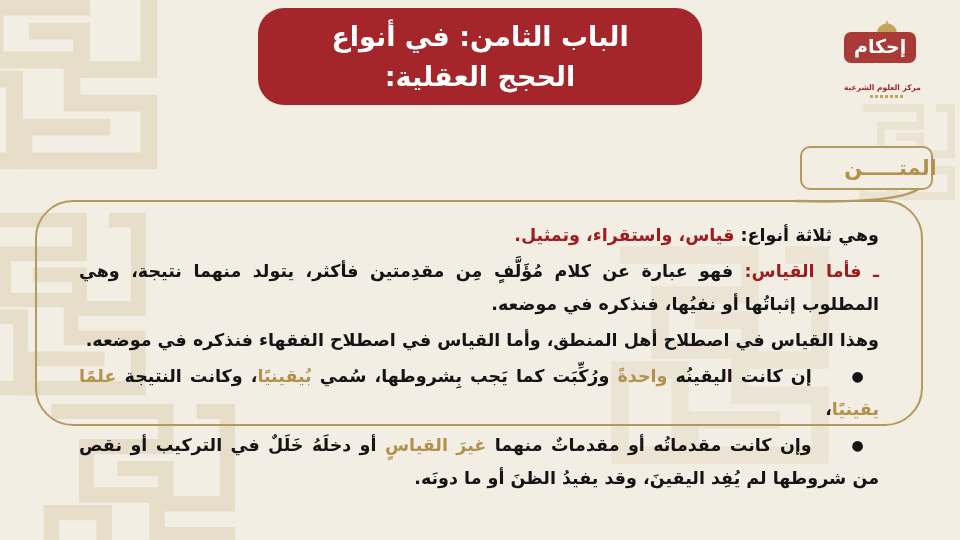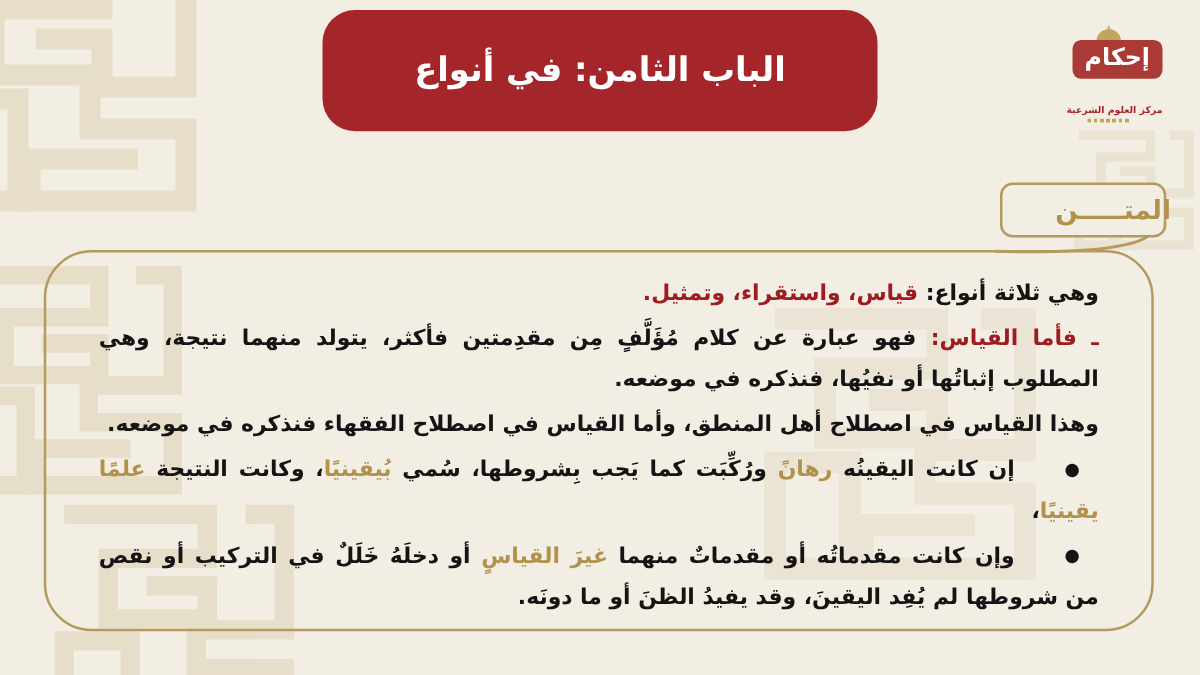--- a/index.html
+++ b/index.html
@@ -44,21 +44,21 @@
     z-index: 2;
     text-align: center;
   }
 
   
   .logo {
     position: absolute;
     right: 30px;
     top: 20px;
     width: 86px;
-    text-align: right;
+    text-align: left;
     z-index: 2;
   }
   .logo-dome { height: 14px; display: flex; justify-content: center; align-items: flex-end; }
   .logo-mark {
     display: inline-block;
     background: #a93a36;
     color: #fff;
     font-weight: bold;
     font-size: 19px;
     line-height: 1.2;
@@ -105,21 +105,21 @@
     top: 184px;
     z-index: 2;
   }
 
   
   .content-box {
     position: absolute;
     left: 35px;
     top: 200px;
     width: 888px;
-    height: 305px;
+    height: 226px;
     border: 2px solid #b49a5e;
     border-radius: 38px;
     padding: 17px 42px 14px 42px;
     z-index: 2;
     font-weight: bold;
     font-size: 17.5px;
     line-height: 33px;
     color: #141414;
     text-align: right;
   }
@@ -158,20 +158,21 @@
     <g opacity="0.30" transform="translate(590,225) scale(2.5)">
         <use href="#kufic"></use>
       </g>
     <g opacity="0.35" transform="translate(850,95) scale(1.1)">
         <use href="#kufic"></use>
       </g>
   </svg>
 
   <div class="header-box">
     <span>الباب الثامن: في أنواع</span>
+    <span>الحجج العقلية:</span>
   </div>
 
   <div class="logo">
     <div class="logo-dome">
       <svg width="28" height="14" viewBox="0 0 28 14">
         <path d="M14 0 L15.2 3 L12.8 3 Z" fill="#c3a45c"></path>
         <path d="M4 14 Q4 5 14 3 Q24 5 24 14 Z" fill="#c3a45c"></path>
       </svg>
     </div>
     <div class="logo-mark">إحكام</div>
@@ -191,21 +192,21 @@
     </p>
 
     <p class="para-justify">
       <span class="txt-red">ـ فأما القياس: </span><span>فهو عبارة عن كلام مُؤَلَّفٍ مِن مقدِمتين فأكثر، يتولد منهما نتيجة، وهي المطلوب إثباتُها أو نفيُها، فنذكره في موضعه.</span>
     </p>
 
     <p>وهذا القياس في اصطلاح أهل المنطق، وأما القياس في اصطلاح الفقهاء فنذكره في موضعه.</p>
 
 
     <div class="bullet-line">
-      <span class="bullet-dot">●</span><span>إن كانت اليقينُه </span><span class="txt-gold">رهانً</span><span> ورُكِّبَت كما يَجب بِشروطها، سُمي </span><span class="txt-gold">بُيقينيًا</span><span>، وكانت النتيجة </span><span class="txt-gold">علمًا يقينيًا</span><span>،</span>
+      <span class="bullet-dot">●</span><span>إن كانت اليقينُه </span><span class="txt-gold">واحدةً</span><span> ورُكِّبَت كما يَجب بِشروطها، سُمي </span><span class="txt-gold">بُيقينيًا</span><span>، وكانت النتيجة </span><span class="txt-gold">علمًا يقينيًا</span><span>،</span>
     </div>
 
     <div class="bullet-line">
       <span class="bullet-dot">●</span><span>وإن كانت مقدماتُه أو مقدماتٌ منهما </span><span class="txt-gold">غيرَ القياسٍ</span><span> أو دخلَهُ خَلَلٌ في التركيب أو نقص من شروطها لم يُفِد اليقينَ، وقد يفيدُ الظنَ أو ما دونَه.</span>
     </div>
 
   </div>
 </div>
 
 </body></html>

